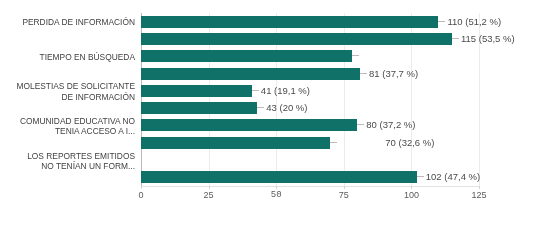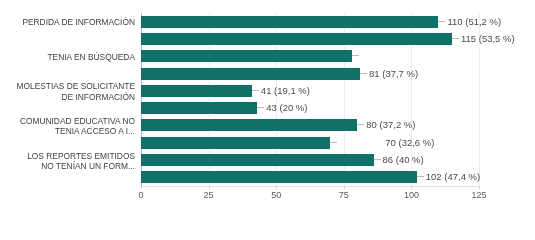--- a/index.html
+++ b/index.html
@@ -132,21 +132,21 @@
     background: #d3d3d3;
   }
 </style>
 </head>
 <body>
 
 <div id="chart-root">
 
   <div class="cat-labels">
       <div class="cat-label" style="top: 4.4px;">PERDIDA DE INFORMACIÓN</div>
-      <div class="cat-label" style="top: 39px;">TENIA EN BÚSQUEDA</div>
+      <div class="cat-label" style="top: 39px;">TIEMPO EN BÚSQUEDA</div>
       <div class="cat-label" style="top: 68.35px;">MOLESTIAS DE SOLICITANTE
 DE INFORMACIÓN</div>
       <div class="cat-label" style="top: 102.95px;">COMUNIDAD EDUCATIVA NO
 TENIA ACCESO A I...</div>
       <div class="cat-label" style="top: 137.55px;">LOS REPORTES EMITIDOS
 NO TENÍAN UN FORM...</div>
     </div>
 
   <div class="axis-line"></div>
 
@@ -191,41 +191,36 @@
         <div class="bar-row" style="top: 106.45px;">
           <div class="bar" style="width: 216.32px; background: rgb(15, 113, 104);"></div>
           <div class="bar-connector" style="left: 216.32px;"></div>
           <div class="bar-label" style="left: 225.32px;">80 (37,2 %)</div>
         </div>
         <div class="bar-row" style="top: 123.75px;">
           <div class="bar" style="width: 189.28px; background: rgb(15, 113, 104);"></div>
           <div class="bar-connector" style="left: 189.28px;"></div>
           <div class="bar-label" style="left: 198.28px; margin-left: 46px;">70 (32,6 %)</div>
         </div>
-        <div class="bar-row" style="top: 141.05px;">
-          <div class="bar" style="width: 232.544px; background: rgb(15, 113, 104);"></div>
-          <div class="bar-connector" style="left: 232.544px;"></div>
-          <div class="bar-label" style="left: 241.544px;">86 (40 %)</div>
-        </div>
         <div class="bar-row" style="top: 158.35px;">
           <div class="bar" style="width: 275.808px; background: rgb(15, 113, 104);"></div>
           <div class="bar-connector" style="left: 275.808px;"></div>
           <div class="bar-label" style="left: 284.808px;">102 (47,4 %)</div>
         </div>
       </div>
   </div>
 
   <div class="xaxis">
     <div class="xaxis-baseline"></div>
   <div class="xtick-mark" style="left: 0px;"></div>
       <div class="xtick" style="left: 0px;">0</div>
       <div class="xtick-mark" style="left: 67.6px;"></div>
       <div class="xtick" style="left: 67.6px;">25</div>
       <div class="xtick-mark" style="left: 135.2px;"></div>
-      <div class="xtick" style="left: 135.2px;">50</div>
+      <div class="xtick" style="left: 135.2px; font-family: Liberation Mono, monospace;">50</div>
       <div class="xtick-mark" style="left: 202.8px;"></div>
       <div class="xtick" style="left: 202.8px;">75</div>
       <div class="xtick-mark" style="left: 270.4px;"></div>
       <div class="xtick" style="left: 270.4px; text-align: right;">100</div>
       <div class="xtick-mark" style="left: 338px;"></div>
       <div class="xtick" style="left: 338px;">125</div>
     </div>
 
 </div>
 

